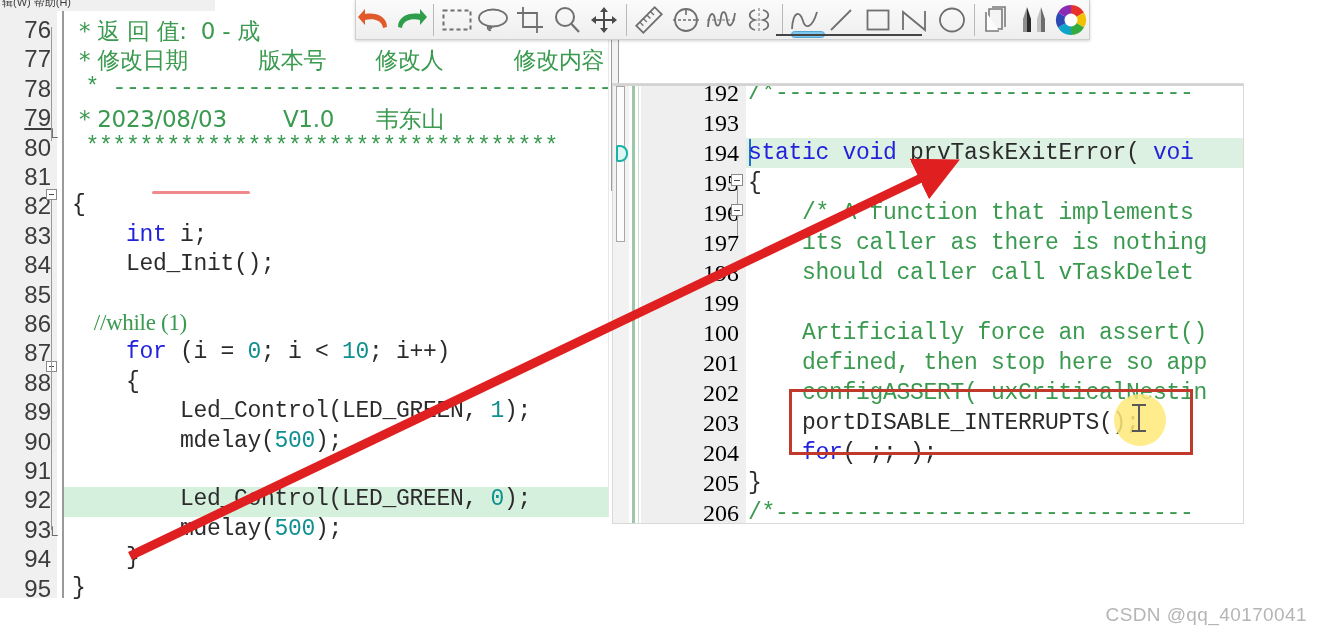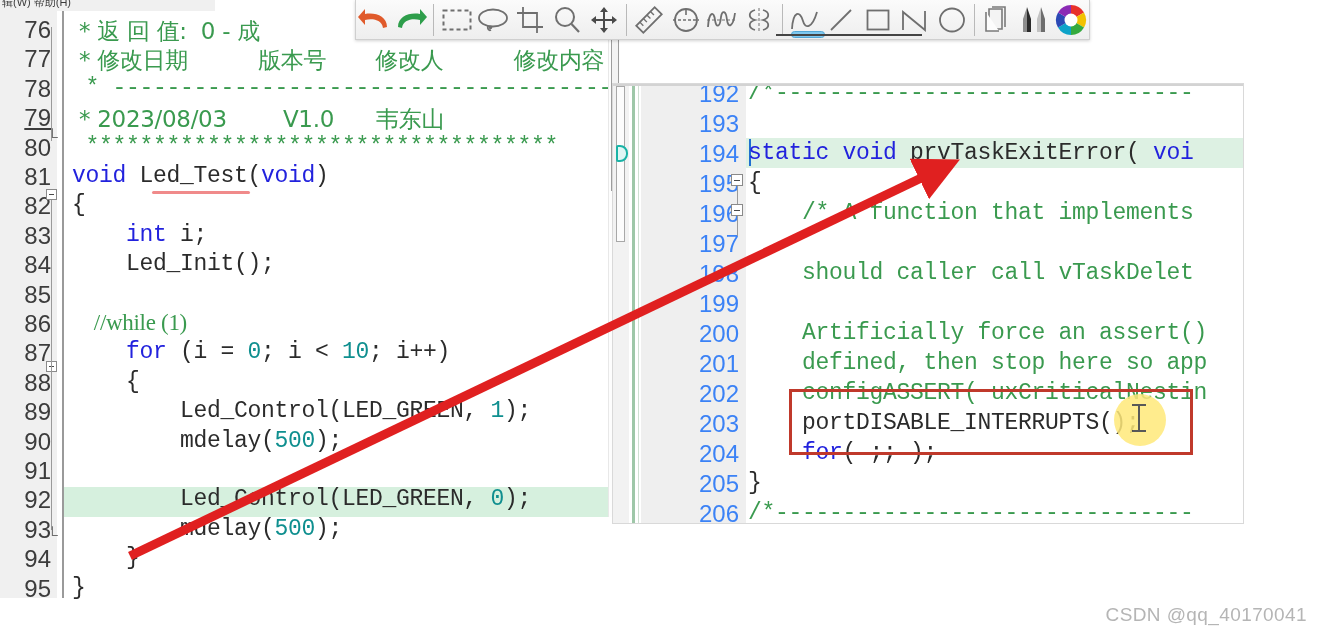--- a/index.html
+++ b/index.html
@@ -102,22 +102,22 @@
     position:absolute;left:19px;top:0;width:3px;height:100%;background:#9ec7a8;
   }
   .r-greenline2{
     position:absolute;left:25px;top:0;width:1px;height:100%;background:#cfe0d2;
   }
   .r-gutter{
     position:absolute;left:28px;top:0;width:105px;height:100%;background:#efefef;
   }
   .rln{
     position:absolute;left:28px;width:98px;text-align:right;
-    font-family:Liberation Sans, sans-serif;
-    font-size:24px;color:#3b82f6;
+    font-family:Liberation Serif, serif;
+    font-size:24px;color:#000000;
   }
   .rcode{
     position:absolute;left:135px;
     font-family:"Liberation Mono", monospace;
     font-size:23px;color:#2b2b2b;white-space:pre;letter-spacing:-0.3px;
   }
   .r-hl{
     position:absolute;left:133px;width:500px;height:30px;background:#ddf1e3;
   }
   .r-caret{
@@ -204,21 +204,20 @@
         <div class="code" style="top: 5px; left: 72px;"><span class="cmt-zh"> * 返 回 值:  0 - 成</span></div>
         <div class="ln" style="top: 34.4px;"><span>77</span></div>
         <div class="code" style="top: 34.4px; left: 72px;"><span class="cmt-zh"> * 修改日期          版本号       修改人          修改内容</span></div>
         <div class="ln" style="top: 63.8px;"><span>78</span></div>
         <div class="code" style="top: 63.8px; left: 72px;"><span class="cmt"> * ------------------------------------------</span></div>
         <div class="ln" style="top: 93.2px; text-decoration: underline;"><span>79</span></div>
         <div class="code" style="top: 93.2px; left: 72px;"><span class="cmt-zh"> * 2023/08/03        V1.0      韦东山</span></div>
         <div class="ln" style="top: 122.6px;"><span>80</span></div>
         <div class="code" style="top: 122.6px; left: 72px;"><span class="cmt"> ***********************************</span></div>
         <div class="ln" style="top: 152px;"><span>81</span></div>
-        <div class="code" style="top: 152px; left: 72px;"><span class="kw">void </span><span>Led_Test(</span><span class="kw">void</span><span>)</span></div>
         <div class="ln" style="top: 181.4px;"><span>82</span></div>
         <div class="code" style="top: 181.4px; left: 72px;"><span>{</span></div>
         <div class="ln" style="top: 210.8px;"><span>83</span></div>
         <div class="code" style="top: 210.8px; left: 72px;"><span>    </span><span class="kw">int </span><span>i;</span></div>
         <div class="ln" style="top: 240.2px;"><span>84</span></div>
         <div class="code" style="top: 240.2px; left: 72px;"><span>    Led_Init();</span></div>
         <div class="ln" style="top: 269.6px;"><span>85</span></div>
         <div class="code" style="top: 269.6px; left: 72px;"><span></span></div>
         <div class="ln" style="top: 299px;"><span>86</span></div>
         <div class="code" style="top: 299px; left: 72px; font-family: Liberation Serif, serif;"><span class="cmt">    //while (1)</span></div>
@@ -275,25 +274,26 @@
         <div class="rcode" style="top: -6px;"><span class="cmt">/*-------------------------------</span></div>
         <div class="rln" style="top: 24px;">193</div>
         <div class="rcode" style="top: 24px;"><span></span></div>
         <div class="rln" style="top: 54px;">194</div>
         <div class="rcode" style="top: 54px;"><span class="kw">static void </span><span>prvTaskExitError( </span><span class="kw">voi</span></div>
         <div class="rln" style="top: 84px;">195</div>
         <div class="rcode" style="top: 84px;"><span>{</span></div>
         <div class="rln" style="top: 114px;">196</div>
         <div class="rcode" style="top: 114px;"><span class="cmt">    /* A function that implements</span></div>
         <div class="rln" style="top: 144px;">197</div>
+        <div class="rcode" style="top: 144px;"><span class="cmt">    its caller as there is nothing</span></div>
         <div class="rln" style="top: 174px;">198</div>
         <div class="rcode" style="top: 174px;"><span class="cmt">    should caller call vTaskDelet</span></div>
         <div class="rln" style="top: 204px;">199</div>
         <div class="rcode" style="top: 204px;"><span></span></div>
-        <div class="rln" style="top: 234px;">200</div>
+        <div class="rln" style="top: 234px;">100</div>
         <div class="rcode" style="top: 234px;"><span class="cmt">    Artificially force an assert()</span></div>
         <div class="rln" style="top: 264px;">201</div>
         <div class="rcode" style="top: 264px;"><span class="cmt">    defined, then stop here so app</span></div>
         <div class="rln" style="top: 294px;">202</div>
         <div class="rcode" style="top: 294px;"><span class="cmt">    configASSERT( uxCriticalNestin</span></div>
         <div class="rln" style="top: 324px;">203</div>
         <div class="rcode" style="top: 324px;"><span>    portDISABLE_INTERRUPTS();</span></div>
         <div class="rln" style="top: 354px;">204</div>
         <div class="rcode" style="top: 354px;"><span>    </span><span class="kw">for</span><span>( ;; );</span></div>
         <div class="rln" style="top: 384px;">205</div>

